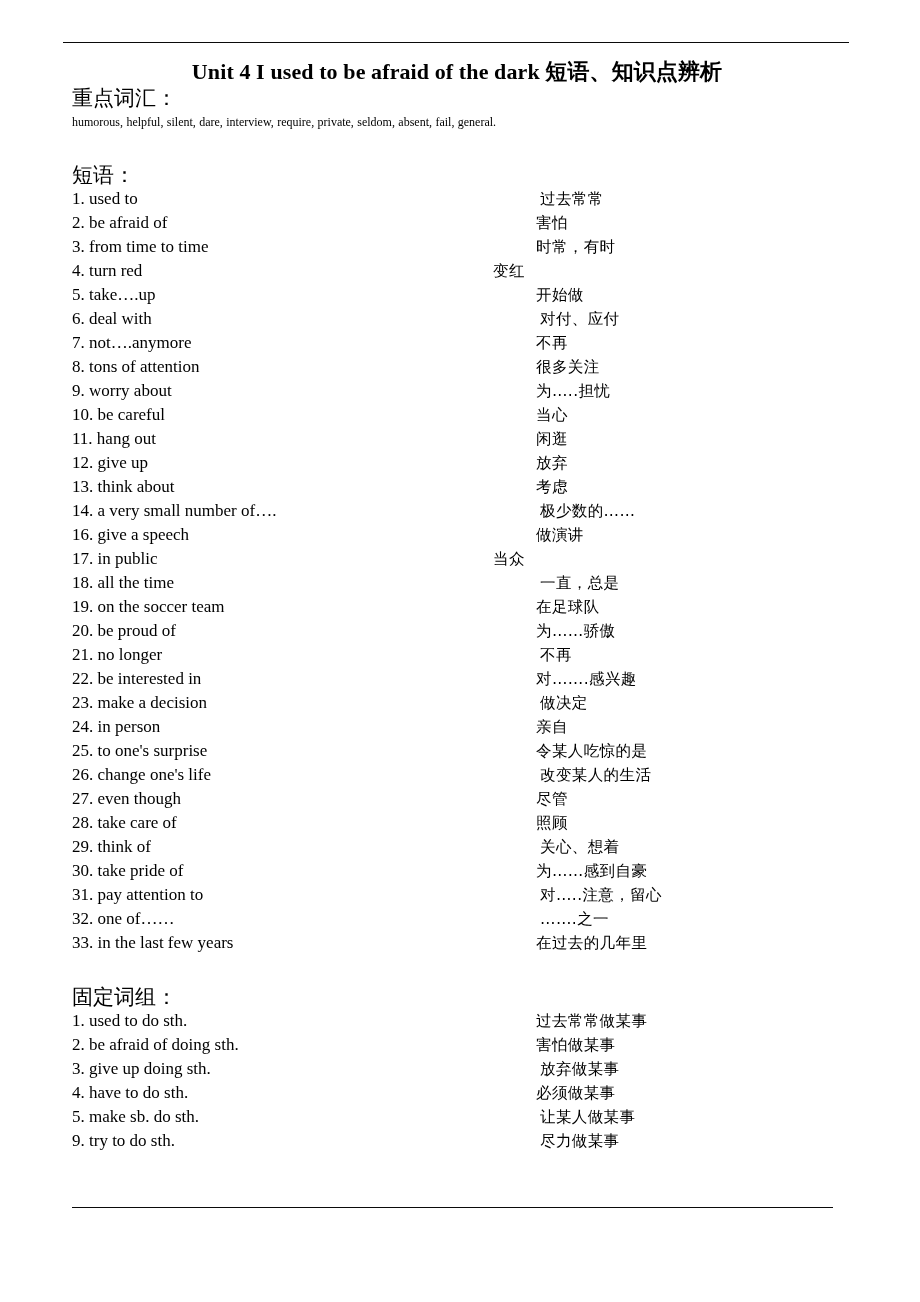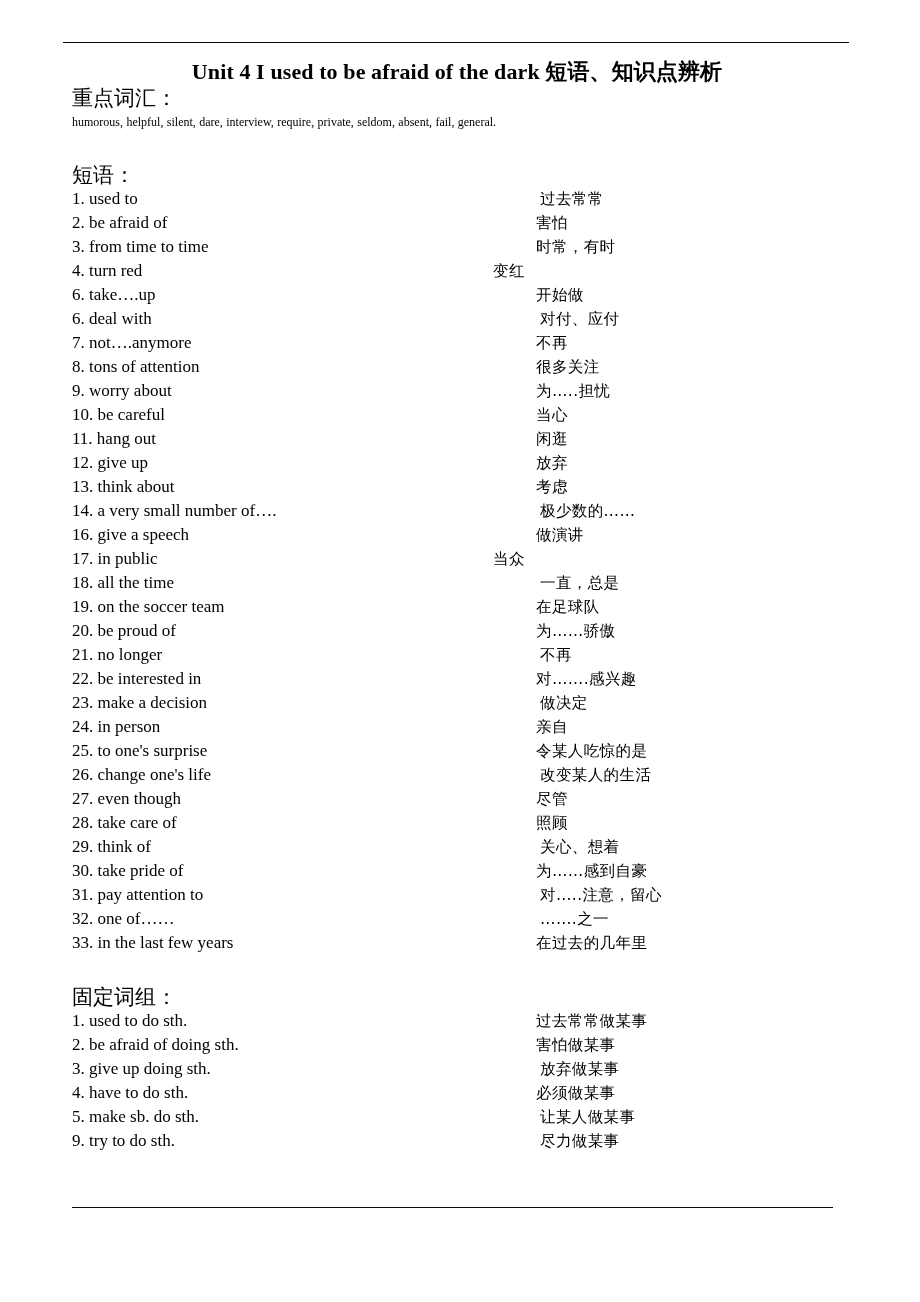--- a/index.html
+++ b/index.html
@@ -131,21 +131,21 @@
         </div>
         <div class="pair">
           <span class="en">3. from time to time</span>
           <span class="cn i3">时常，有时</span>
         </div>
         <div class="pair">
           <span class="en">4. turn red</span>
           <span class="cn i2">变红</span>
         </div>
         <div class="pair">
-          <span class="en">6. take….up</span>
+          <span class="en">5. take….up</span>
           <span class="cn i3">开始做</span>
         </div>
         <div class="pair">
           <span class="en">6. deal with</span>
           <span class="cn i1">对付、应付</span>
         </div>
         <div class="pair">
           <span class="en">7. not….anymore</span>
           <span class="cn i3">不再</span>
         </div>

